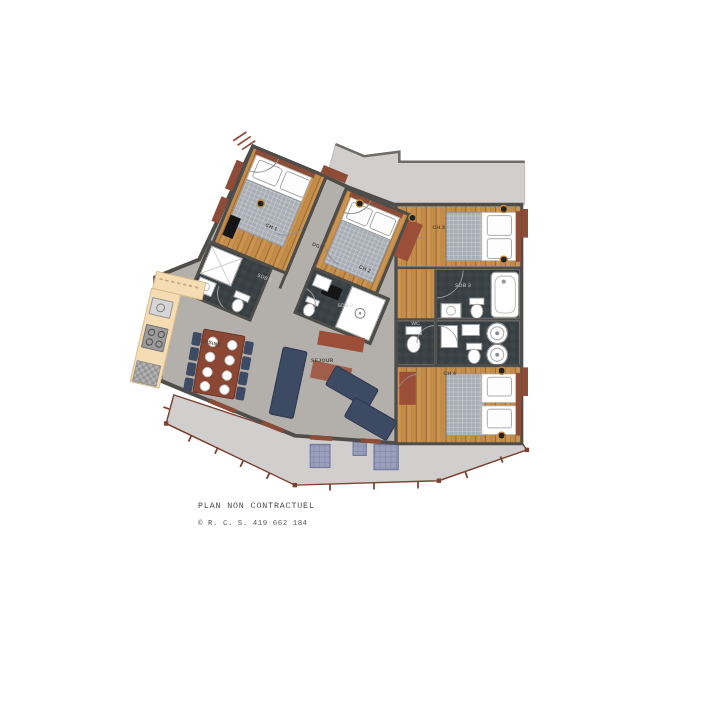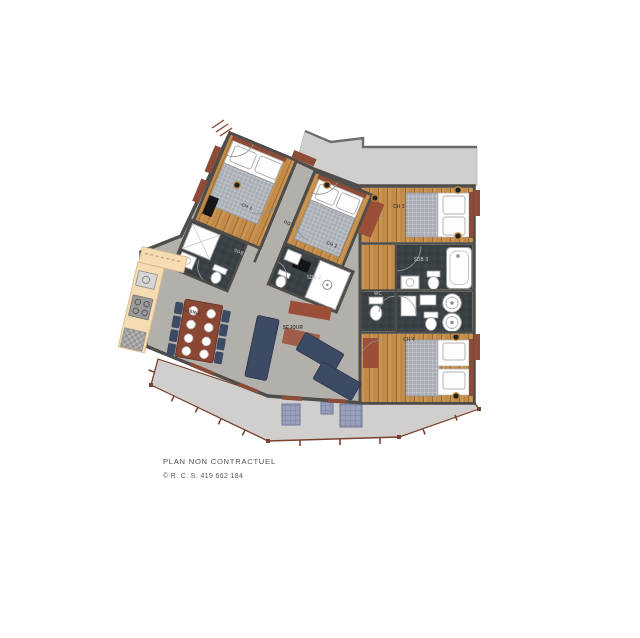--- a/index.html
+++ b/index.html
@@ -1,21 +1,21 @@
 <!DOCTYPE html>
 <html><head>
 <meta charset="utf-8">
 <style>
   html,body{margin:0;padding:0;background:#ffffff;}
   body{width:640px;height:638px;position:relative;font-family:"Liberation Sans",sans-serif;}
   #stage{position:absolute;left:0;top:0;width:640px;height:638px;}
   svg{display:block;}
   .room-label{font-family:"Liberation Sans",sans-serif;font-size:4.6px;letter-spacing:.25px;fill:#4a453b;font-weight:bold;}
   .room-label.light{fill:#c6ccce;font-weight:normal;}
-  .footer-line{position:absolute;left:163px;color:#4d4d4d;font-family:Liberation Sans, sans-serif;}
+  .footer-line{position:absolute;left:180px;color:#4d4d4d;font-family:Liberation Mono, monospace;}
   #footer-disclaimer{top:457px;font-size:7.6px;letter-spacing:.75px;font-weight:500;}
   #footer-registration{top:472px;font-size:6.8px;letter-spacing:.45px;color:#555;}
 </style>
 </head>
 <body>
 
 <div id="stage">
 <svg viewBox="0 0 640 638" width="640" height="638">
   <defs>
     <pattern id="wood" width="9" height="9" patternUnits="userSpaceOnUse">

